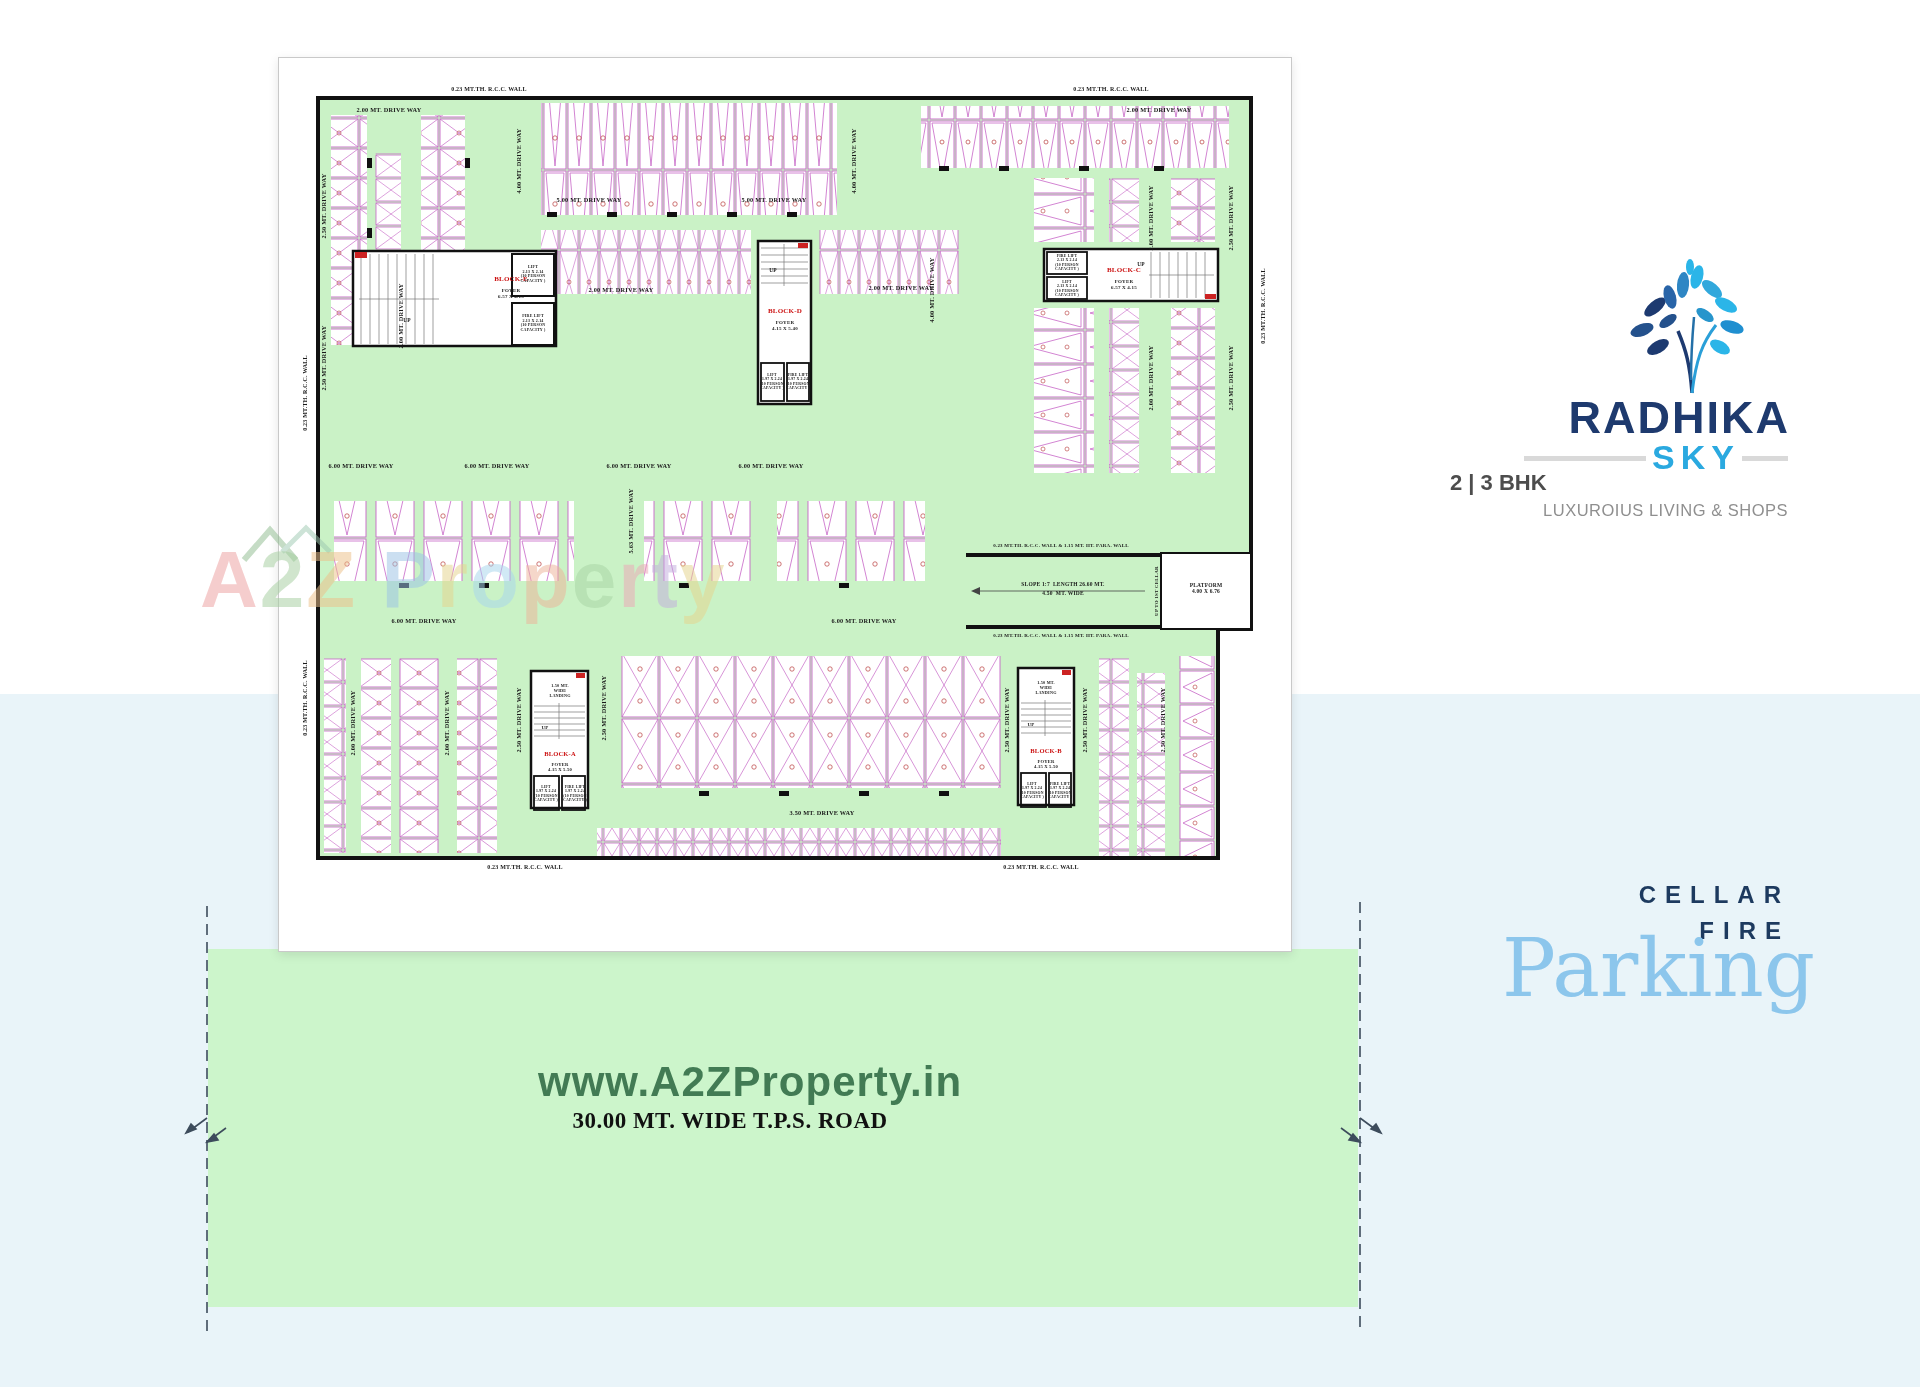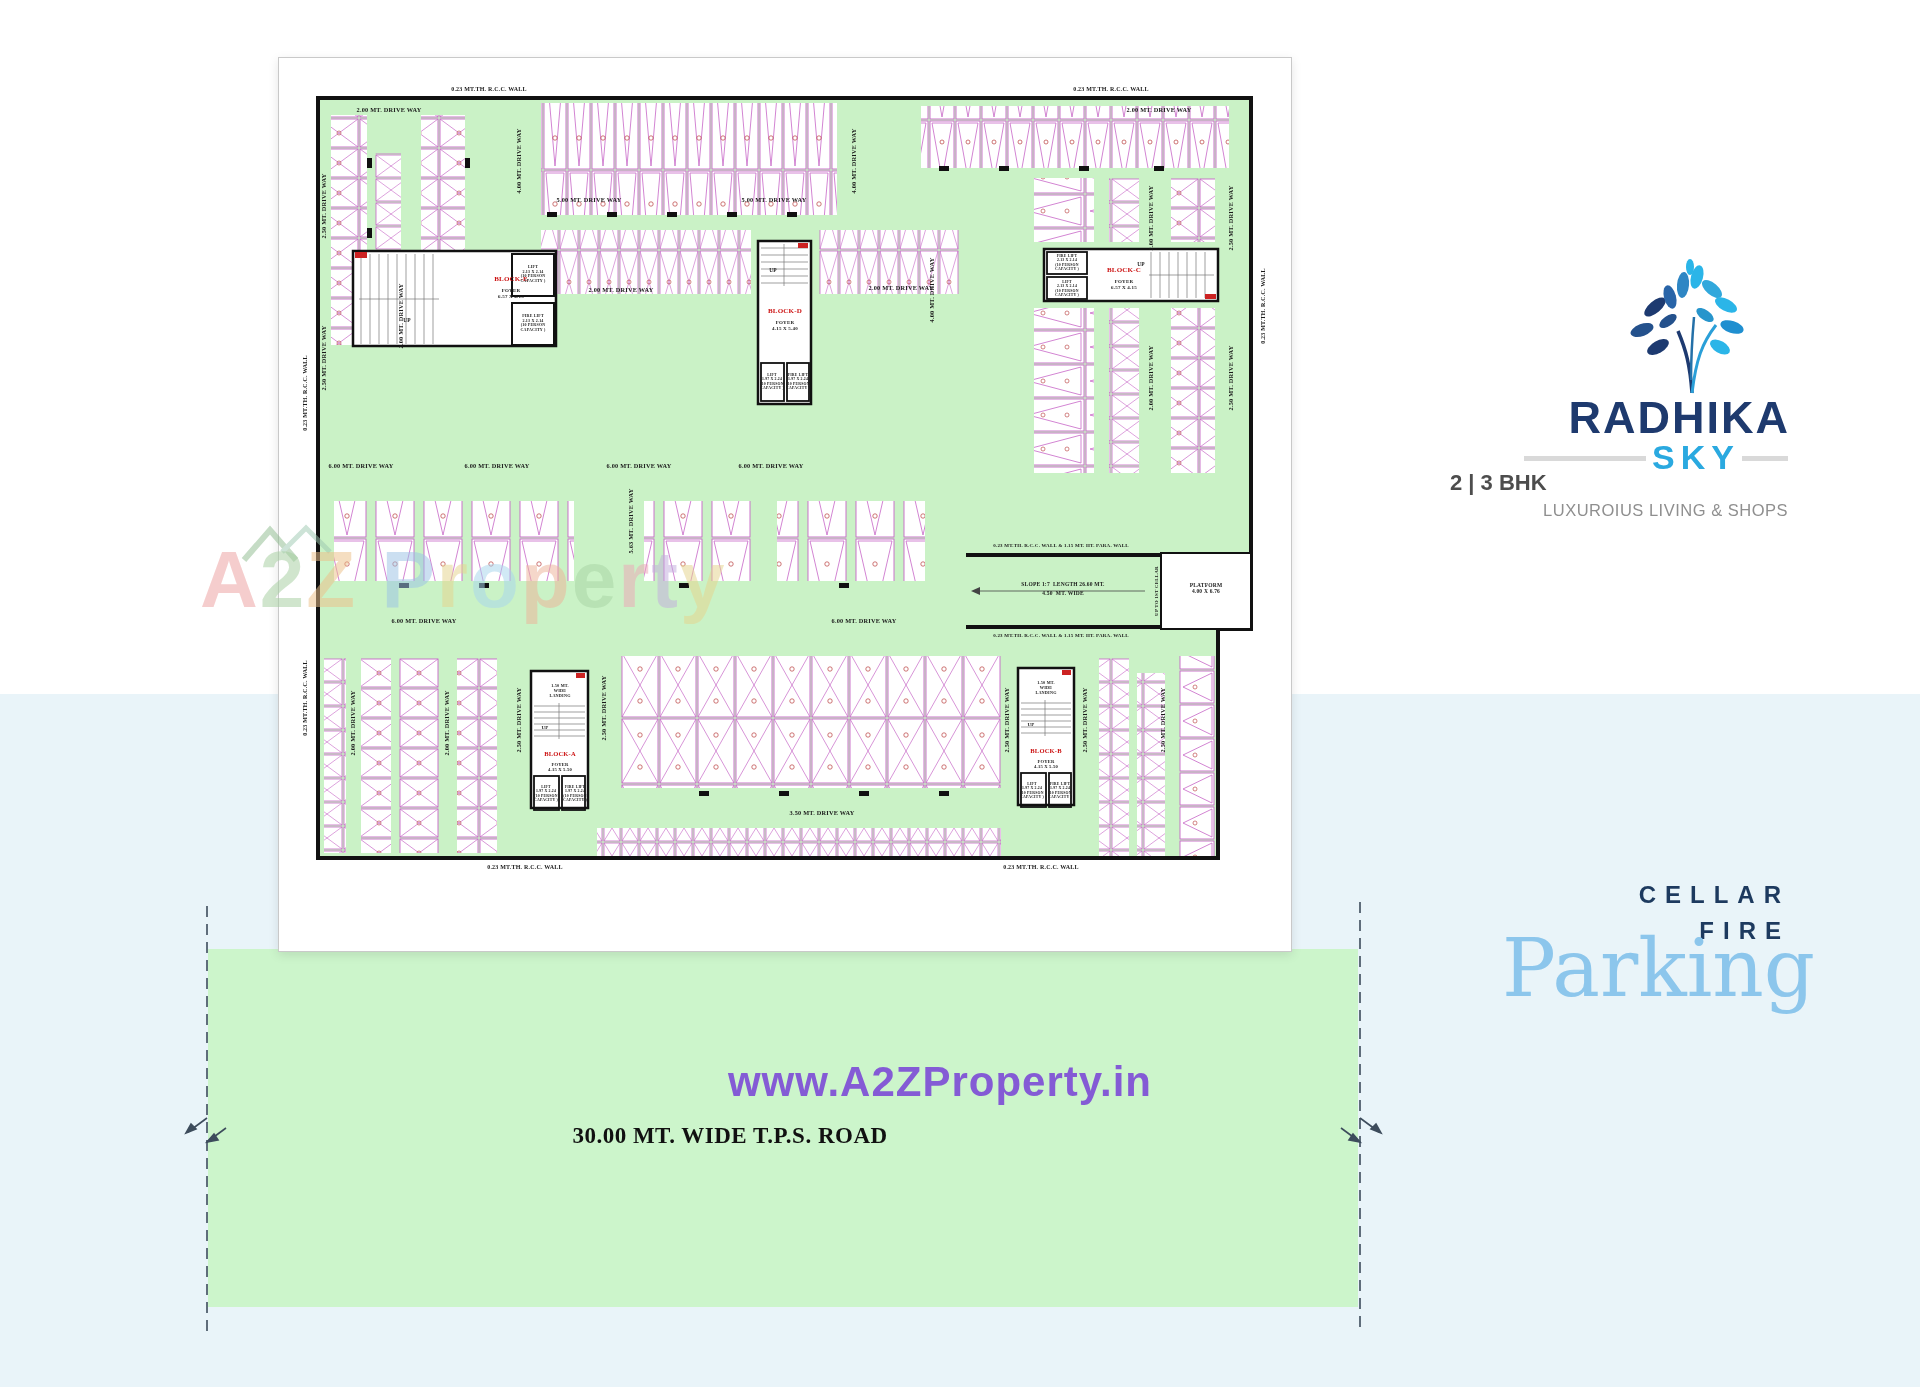--- a/index.html
+++ b/index.html
@@ -10,23 +10,23 @@
   .sheet{position:absolute;left:278px;top:57px;width:1012px;height:893px;background:#ffffff;
          border:1px solid #c9c9c9;box-shadow:0 3px 10px rgba(0,0,0,.10);}
   .sheet svg{position:absolute;left:0;top:0;}
   #plan-labels{position:absolute;left:0;top:0;width:1012px;height:893px;}
   #plan-labels span{position:absolute;white-space:pre;text-align:center;line-height:1.18;
          font-family:"Liberation Serif",serif;font-weight:bold;color:#1a1a1a;letter-spacing:.2px;}
   
   .road{position:absolute;left:208px;top:949px;width:1150px;height:358px;background:#ccf5cb;}
   .road-label{position:absolute;left:510px;top:1108px;width:440px;text-align:center;
          font-family:"Liberation Serif",serif;font-weight:bold;font-size:23px;color:#111;
-         letter-spacing:.5px;margin-top:15px;}
-  .wm-url{position:absolute;left:592px;top:1058px;width:560px;text-align:right;
-         font-size:42px;font-weight:bold;color:#6d28d9;opacity:.75;letter-spacing:1px;}
+         letter-spacing:.5px;}
+  .wm-url{position:absolute;left:538px;top:1058px;width:560px;text-align:left;
+         font-size:42px;font-weight:bold;color:#14532d;opacity:.75;letter-spacing:1px;}
   .marks{position:absolute;left:0;top:0;pointer-events:none;}
   
   .wm-color{position:absolute;left:200px;top:534px;font-size:80px;font-weight:800;
          letter-spacing:2px;opacity:.52;white-space:pre;font-family:"Liberation Sans",sans-serif;}
   .wm-house{position:absolute;left:238px;top:520px;opacity:.5;}
   
   .brand-name{position:absolute;left:1524px;top:392px;width:266px;text-align:right;
          font-size:45px;font-weight:bold;color:#1e3a6e;letter-spacing:2px;}
   .brand-sub{position:absolute;left:1652px;top:438px;font-size:34px;font-weight:bold;
          color:#2aa9e0;letter-spacing:6px;}

